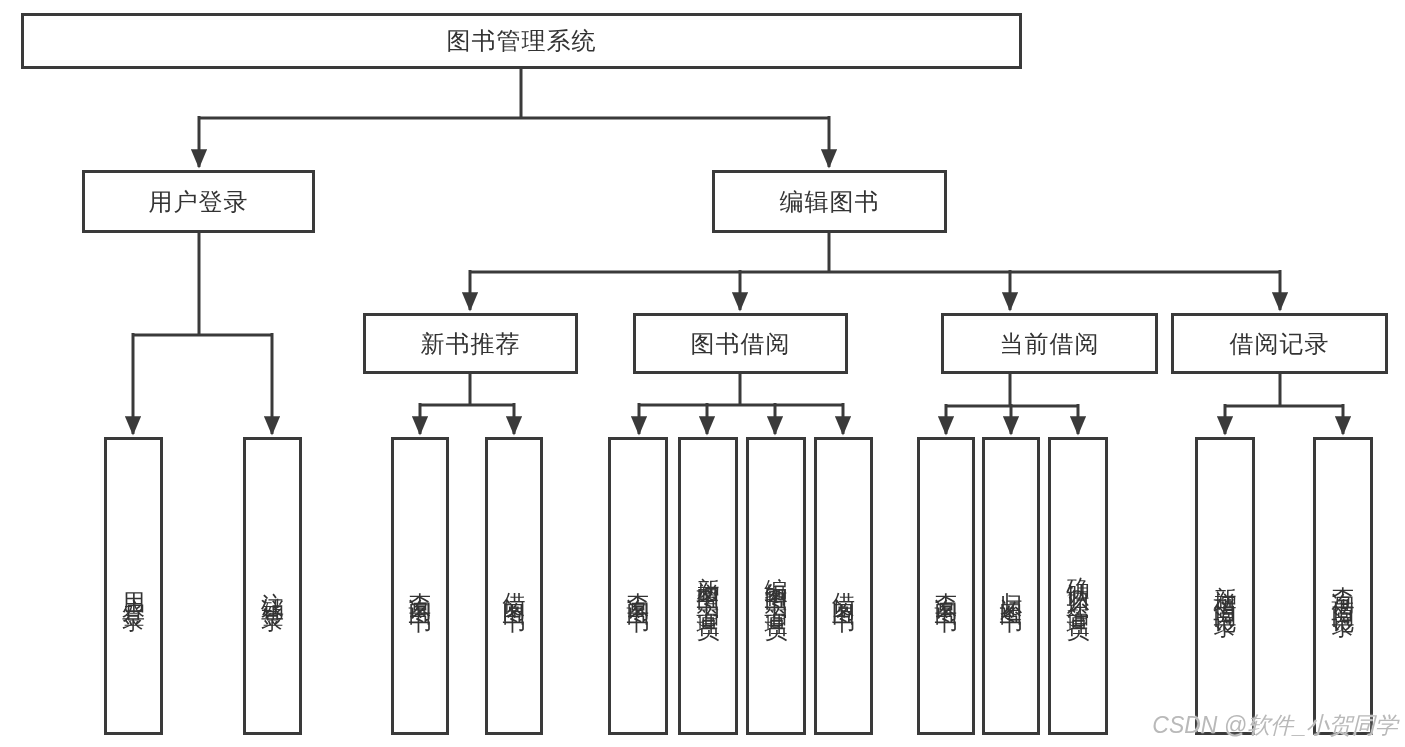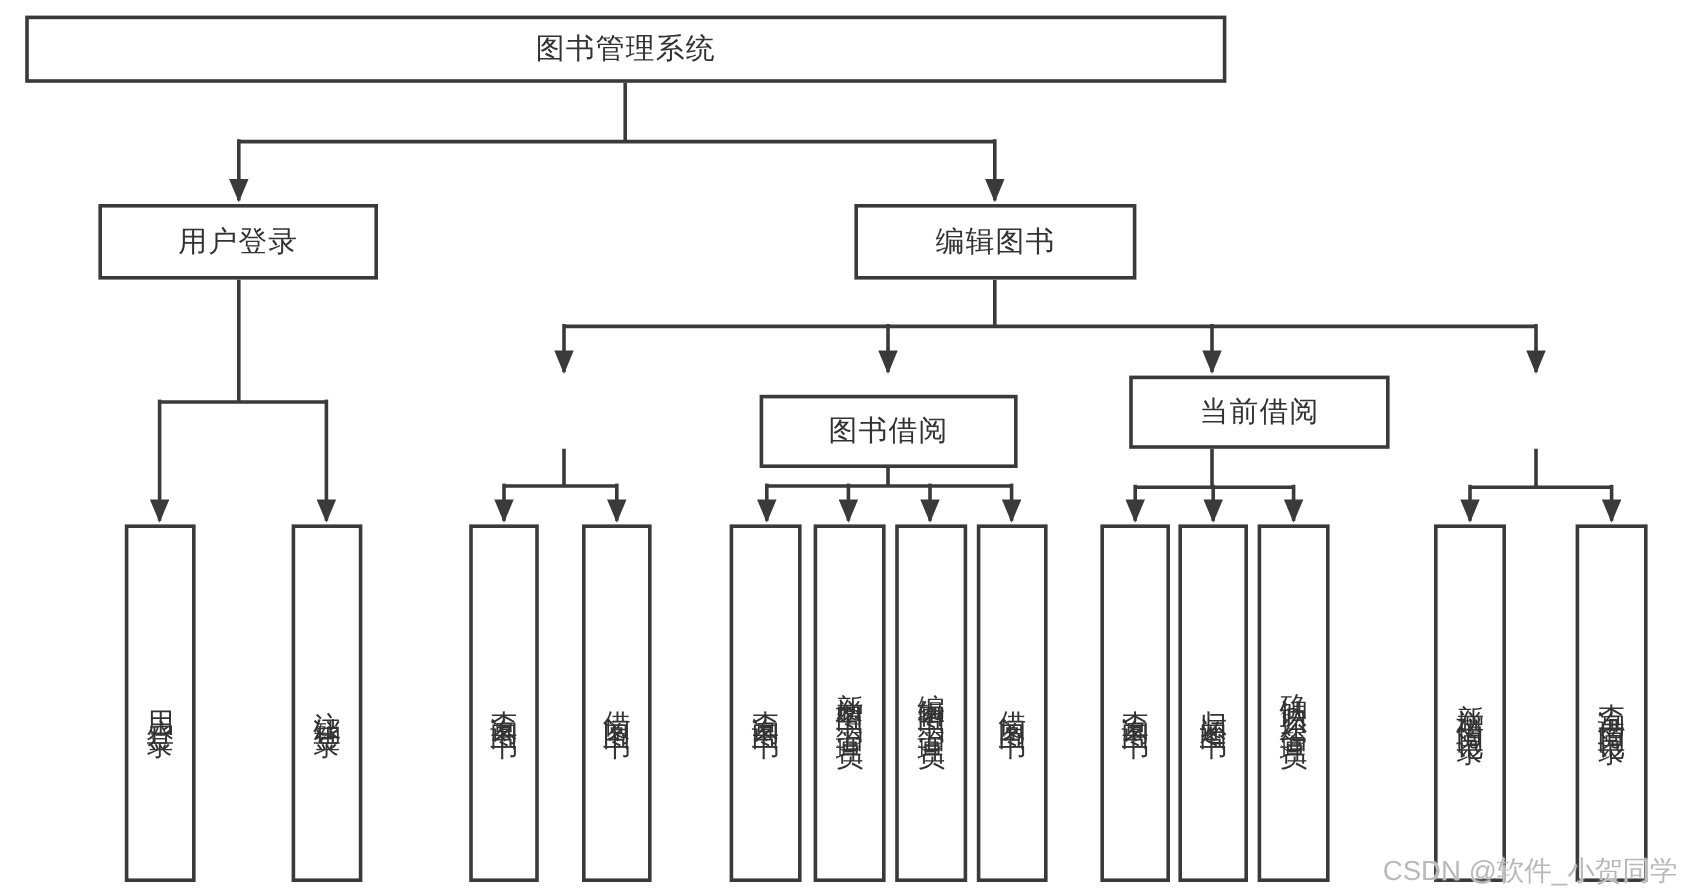--- a/index.html
+++ b/index.html
@@ -40,20 +40,21 @@
     letter-spacing:6px;
     line-height:1;
   }
   .watermark{
     position:absolute;z-index:3;
     right:7px;top:712px;
     font-size:23px;line-height:1.2;
     color:var(--color-watermark);
     text-shadow:0 0 2px #ffffff, 0 0 1px #ffffff;
     white-space:nowrap;
+    font-style:italic;
   }
 </style>
 </head>
 <body>
 
 <div class="stage">
 
   <svg class="connectors" width="1405" height="747" viewBox="0 0 1405 747">
     <defs>
       <marker id="ah" viewBox="0 0 12 10" refX="11" refY="5" markerWidth="8" markerHeight="5.4" orient="auto">
@@ -109,22 +110,24 @@
         <line x1="1343" y1="404" x2="1343" y2="434" marker-end="url(#ah)"></line>
       </g>
     </g>
   </svg>
 
   <div class="node" style="left:21px;top:13px;width:1001px;height:56px">图书管理系统</div>
 
   <div class="node" style="left:82px;top:170px;width:233px;height:63px">用户登录</div>
   <div class="node" style="left:712px;top:170px;width:235px;height:63px">编辑图书</div>
 
-  <div class="node" style="left:633px;top:329px;width:215px;height:61px">图书借阅</div>
+  <div class="node" style="left:363px;top:313px;width:215px;height:61px">新书推荐</div>
+  <div class="node" style="left:633px;top:313px;width:215px;height:61px">图书借阅</div>
   <div class="node" style="left:941px;top:313px;width:217px;height:61px">当前借阅</div>
+  <div class="node" style="left:1171px;top:313px;width:217px;height:61px">借阅记录</div>
 
   <div class="node leaf" style="left:104px;top:437px;width:59px;height:298px">
     <span class="vtext">用户登录</span>
   </div>
   <div class="node leaf" style="left:243px;top:437px;width:59px;height:298px">
     <span class="vtext">注销登录</span>
   </div>
 
   <div class="node leaf" style="left:391px;top:437px;width:58px;height:298px">
     <span class="vtext">查询图书</span>

